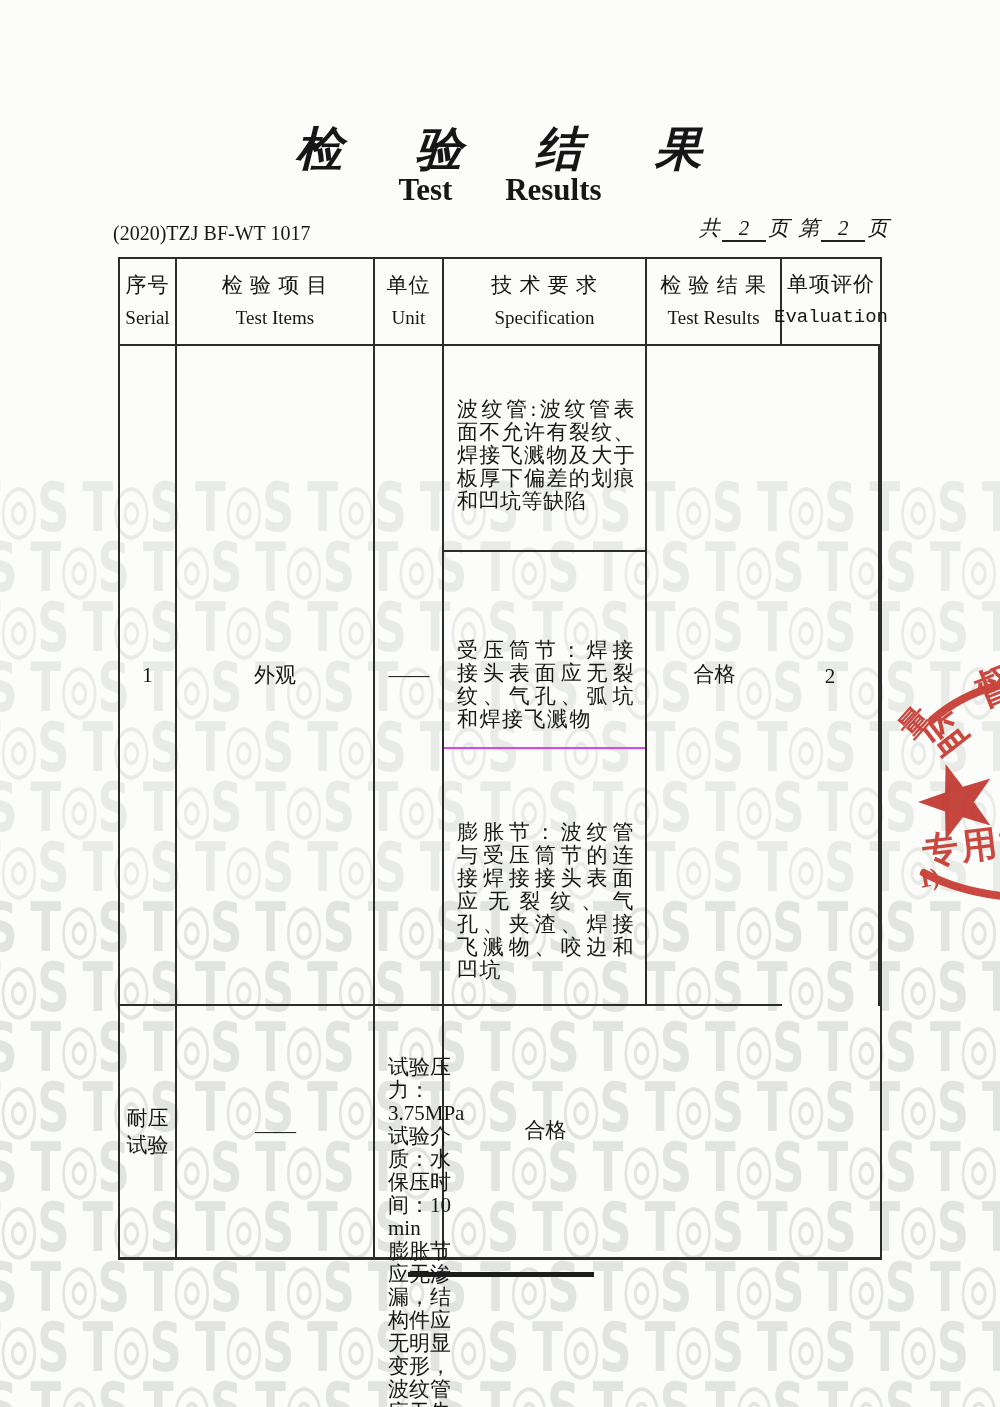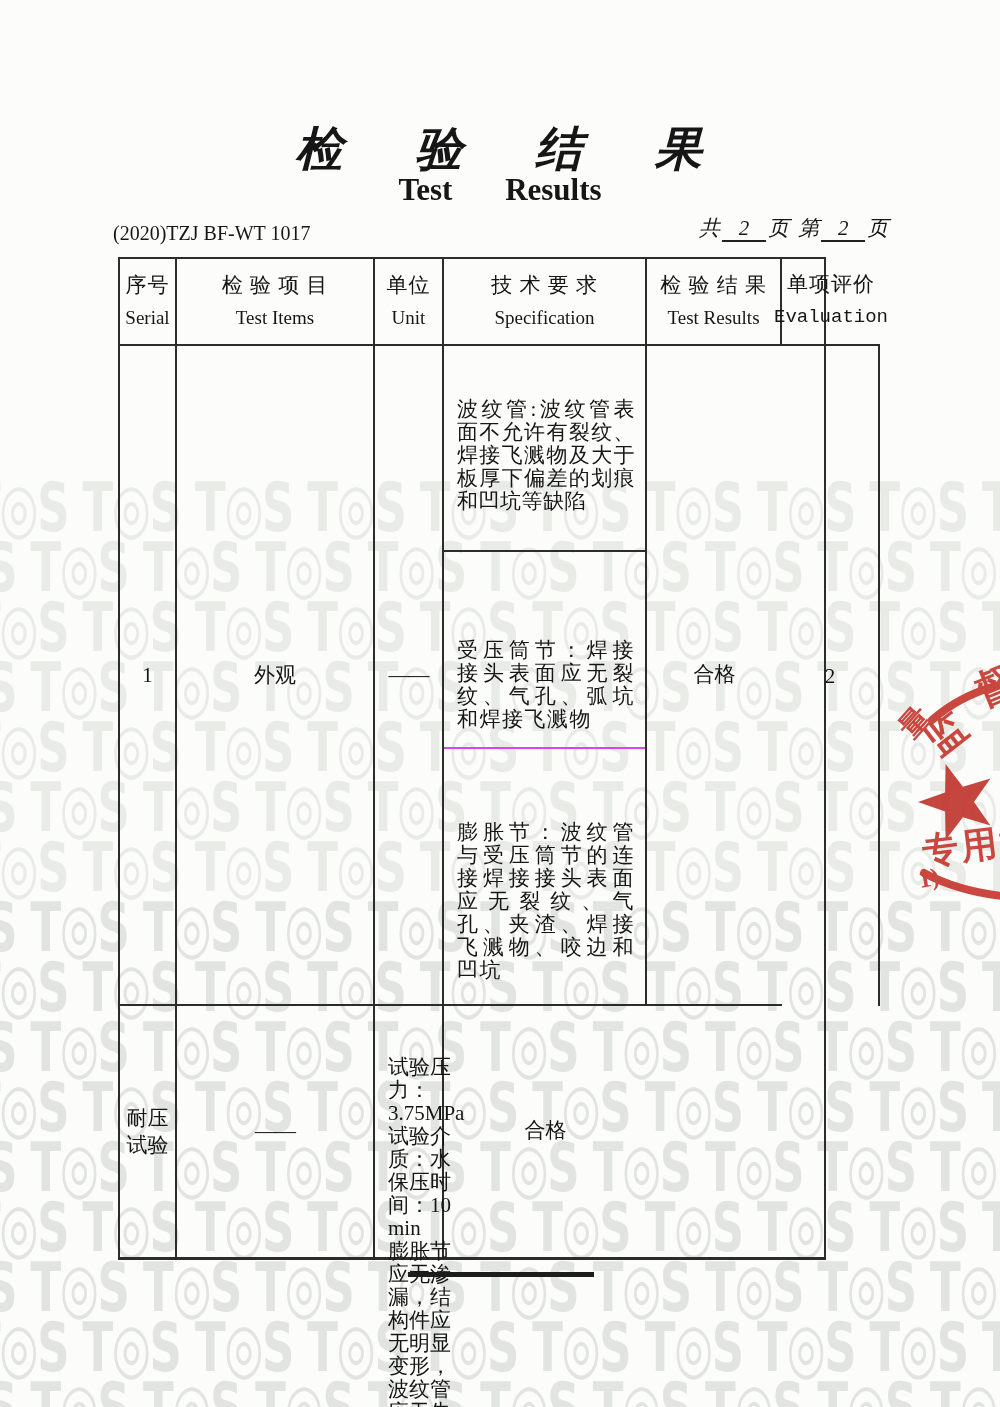--- a/index.html
+++ b/index.html
@@ -19,21 +19,21 @@
             box-sizing:border-box;white-space:nowrap;font-style:italic;}
   .title-en{position:absolute;top:172px;left:0;width:1000px;text-align:center;
             font-size:31px;font-weight:bold;word-spacing:45px;}
   .doc-number{position:absolute;top:222px;left:113px;font-size:20px;}
   .pagination{position:absolute;top:214px;left:697px;font-size:21px;white-space:nowrap;font-style:italic;}
   .pagination .pg-u{display:inline-block;min-width:44px;text-align:center;
                     border-bottom:2px solid #222;line-height:24px;}
   .pagination .pg-l{display:inline-block;padding:0 2px;}
 
   
-  #insp-table{position:absolute;top:257px;left:118px;width:708px;
+  #insp-table{position:absolute;top:257px;left:118px;width:764px;
               border:2px solid #2c2c2c;border-bottom-width:3px;
               display:grid;grid-template-columns:57px 198px 69px 203px 135px 98px;
               grid-template-rows:87px 660px 251px;box-sizing:border-box;}
   .cell{border-right:2px solid #2c2c2c;border-bottom:2px solid #2c2c2c;
         box-sizing:border-box;display:flex;flex-direction:column;
         align-items:center;justify-content:center;text-align:center;
         font-size:21px;line-height:27px;background:transparent;}
   .cell.last-col{border-right:none;font-family:Liberation Mono, monospace;}
   .cell.last-row{border-bottom:none;}
   .hdr .cn{font-size:21px;letter-spacing:1px;}

